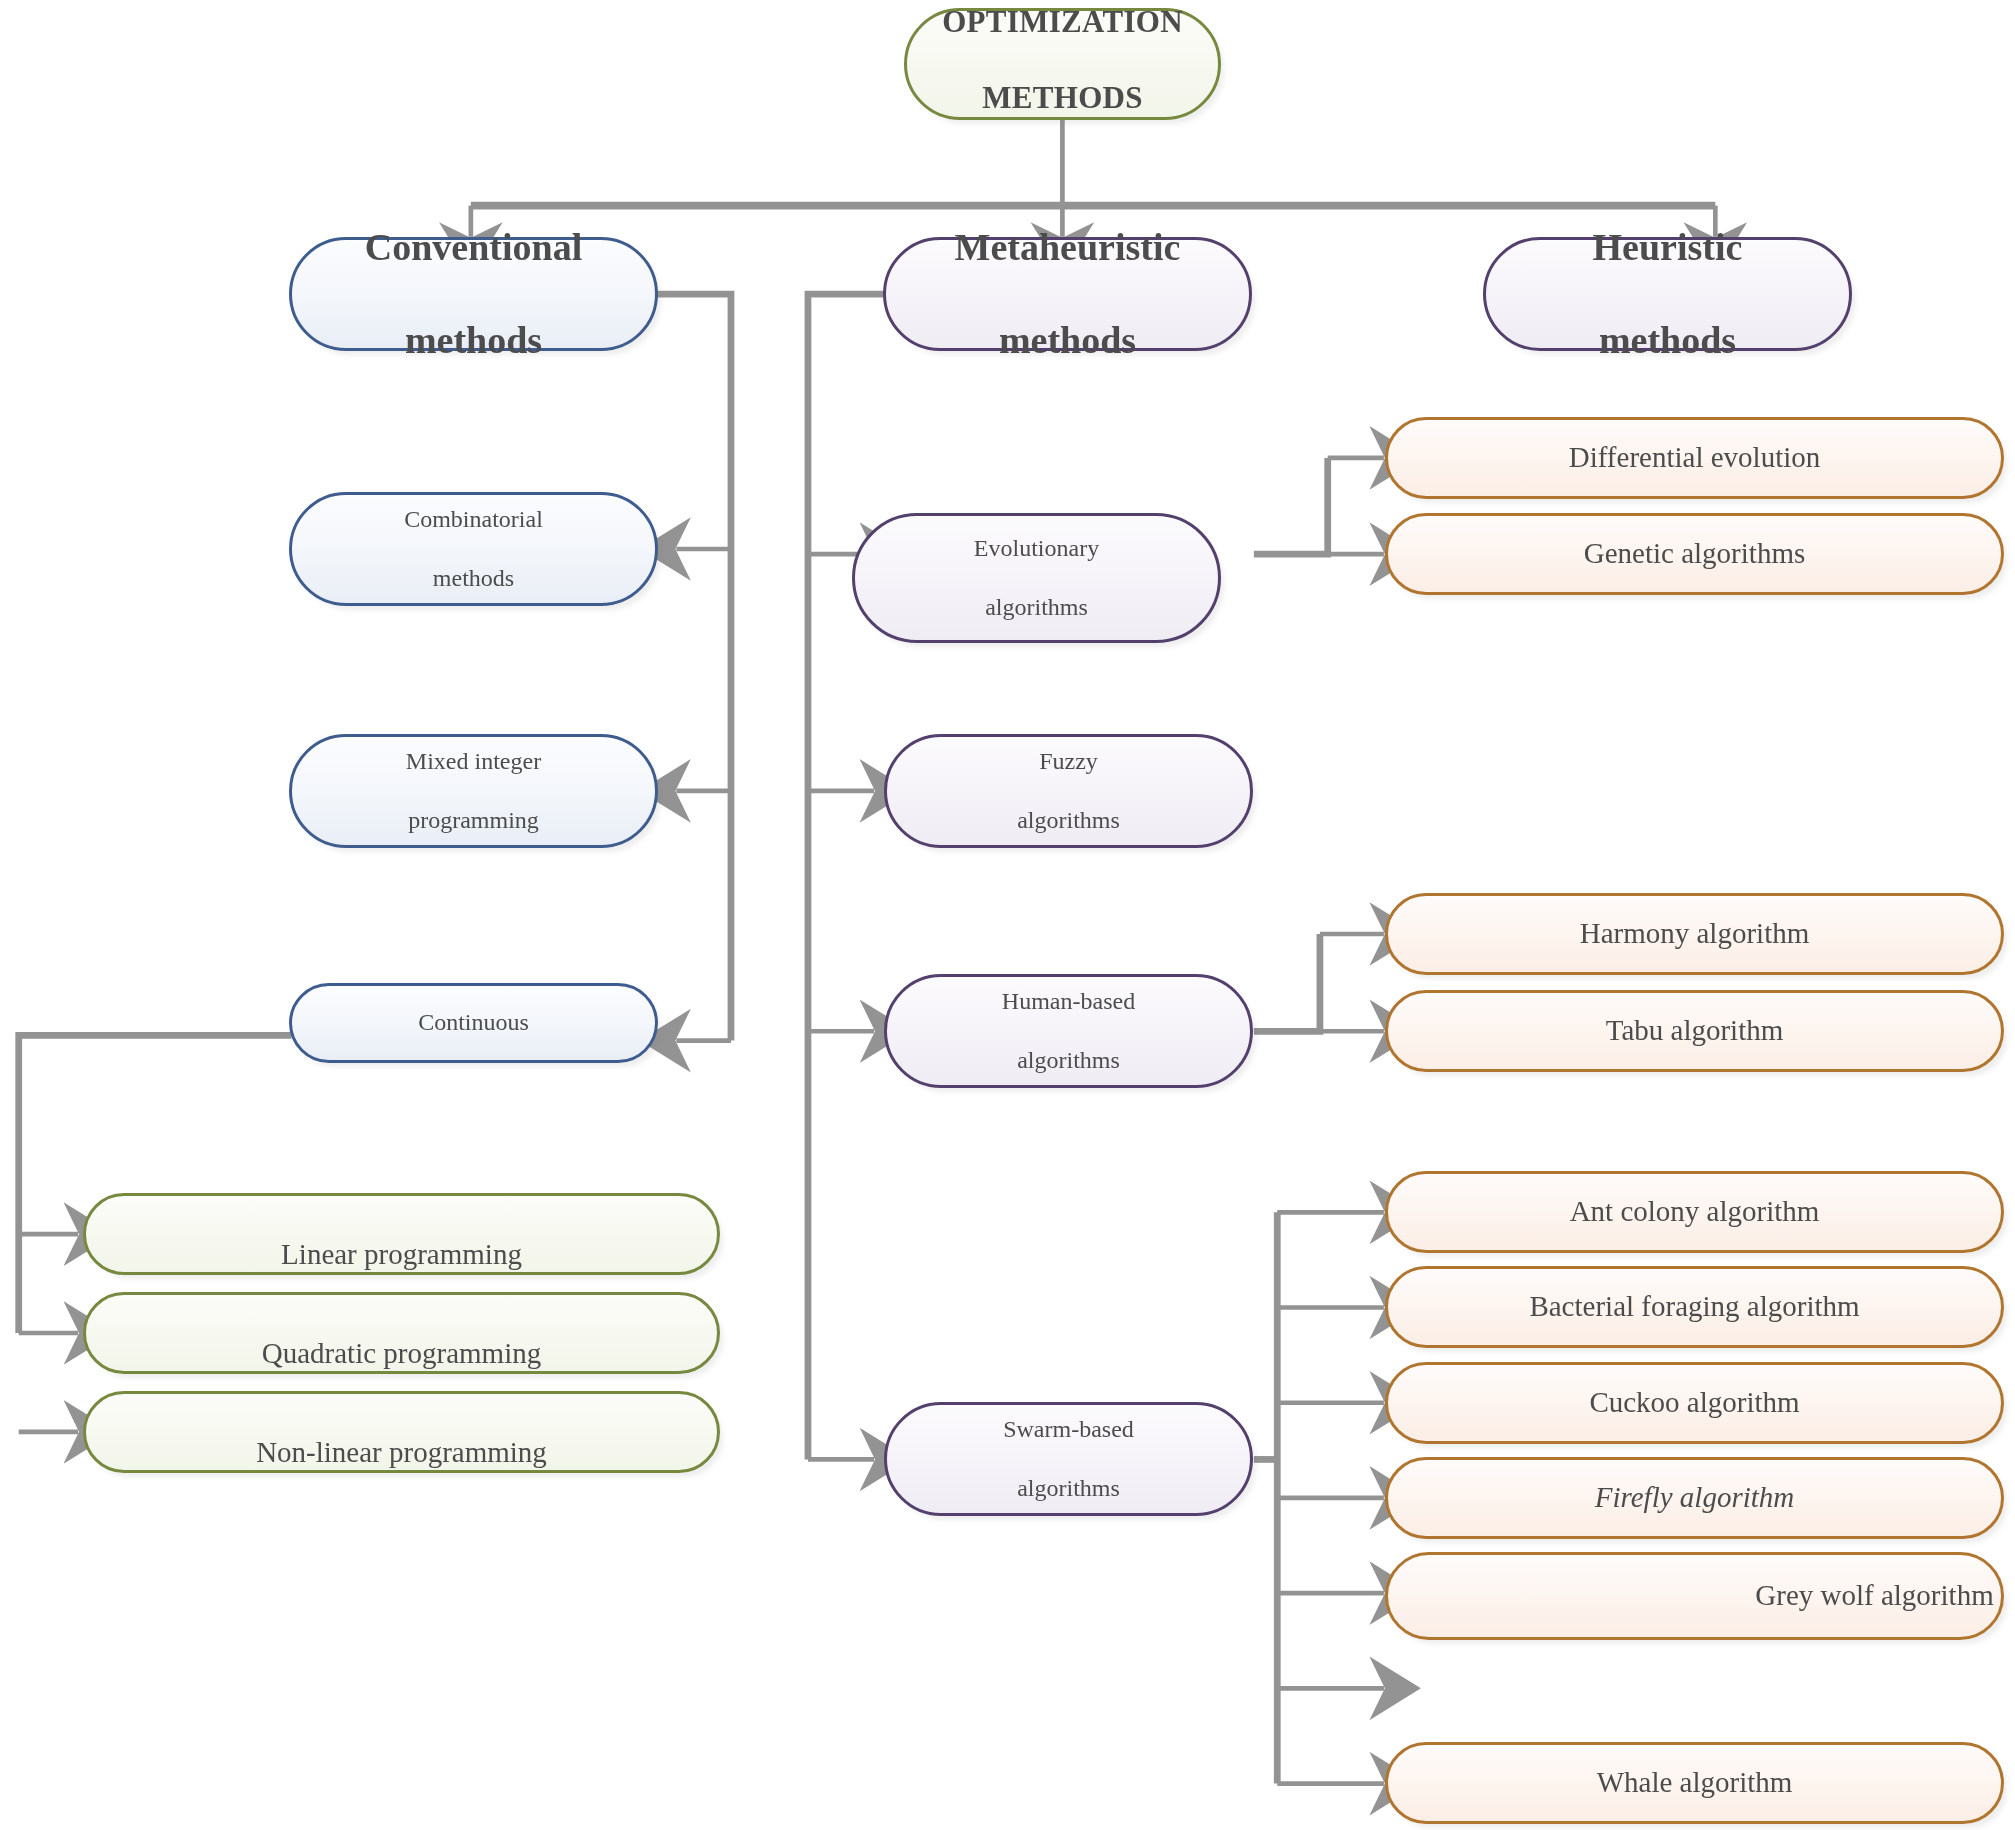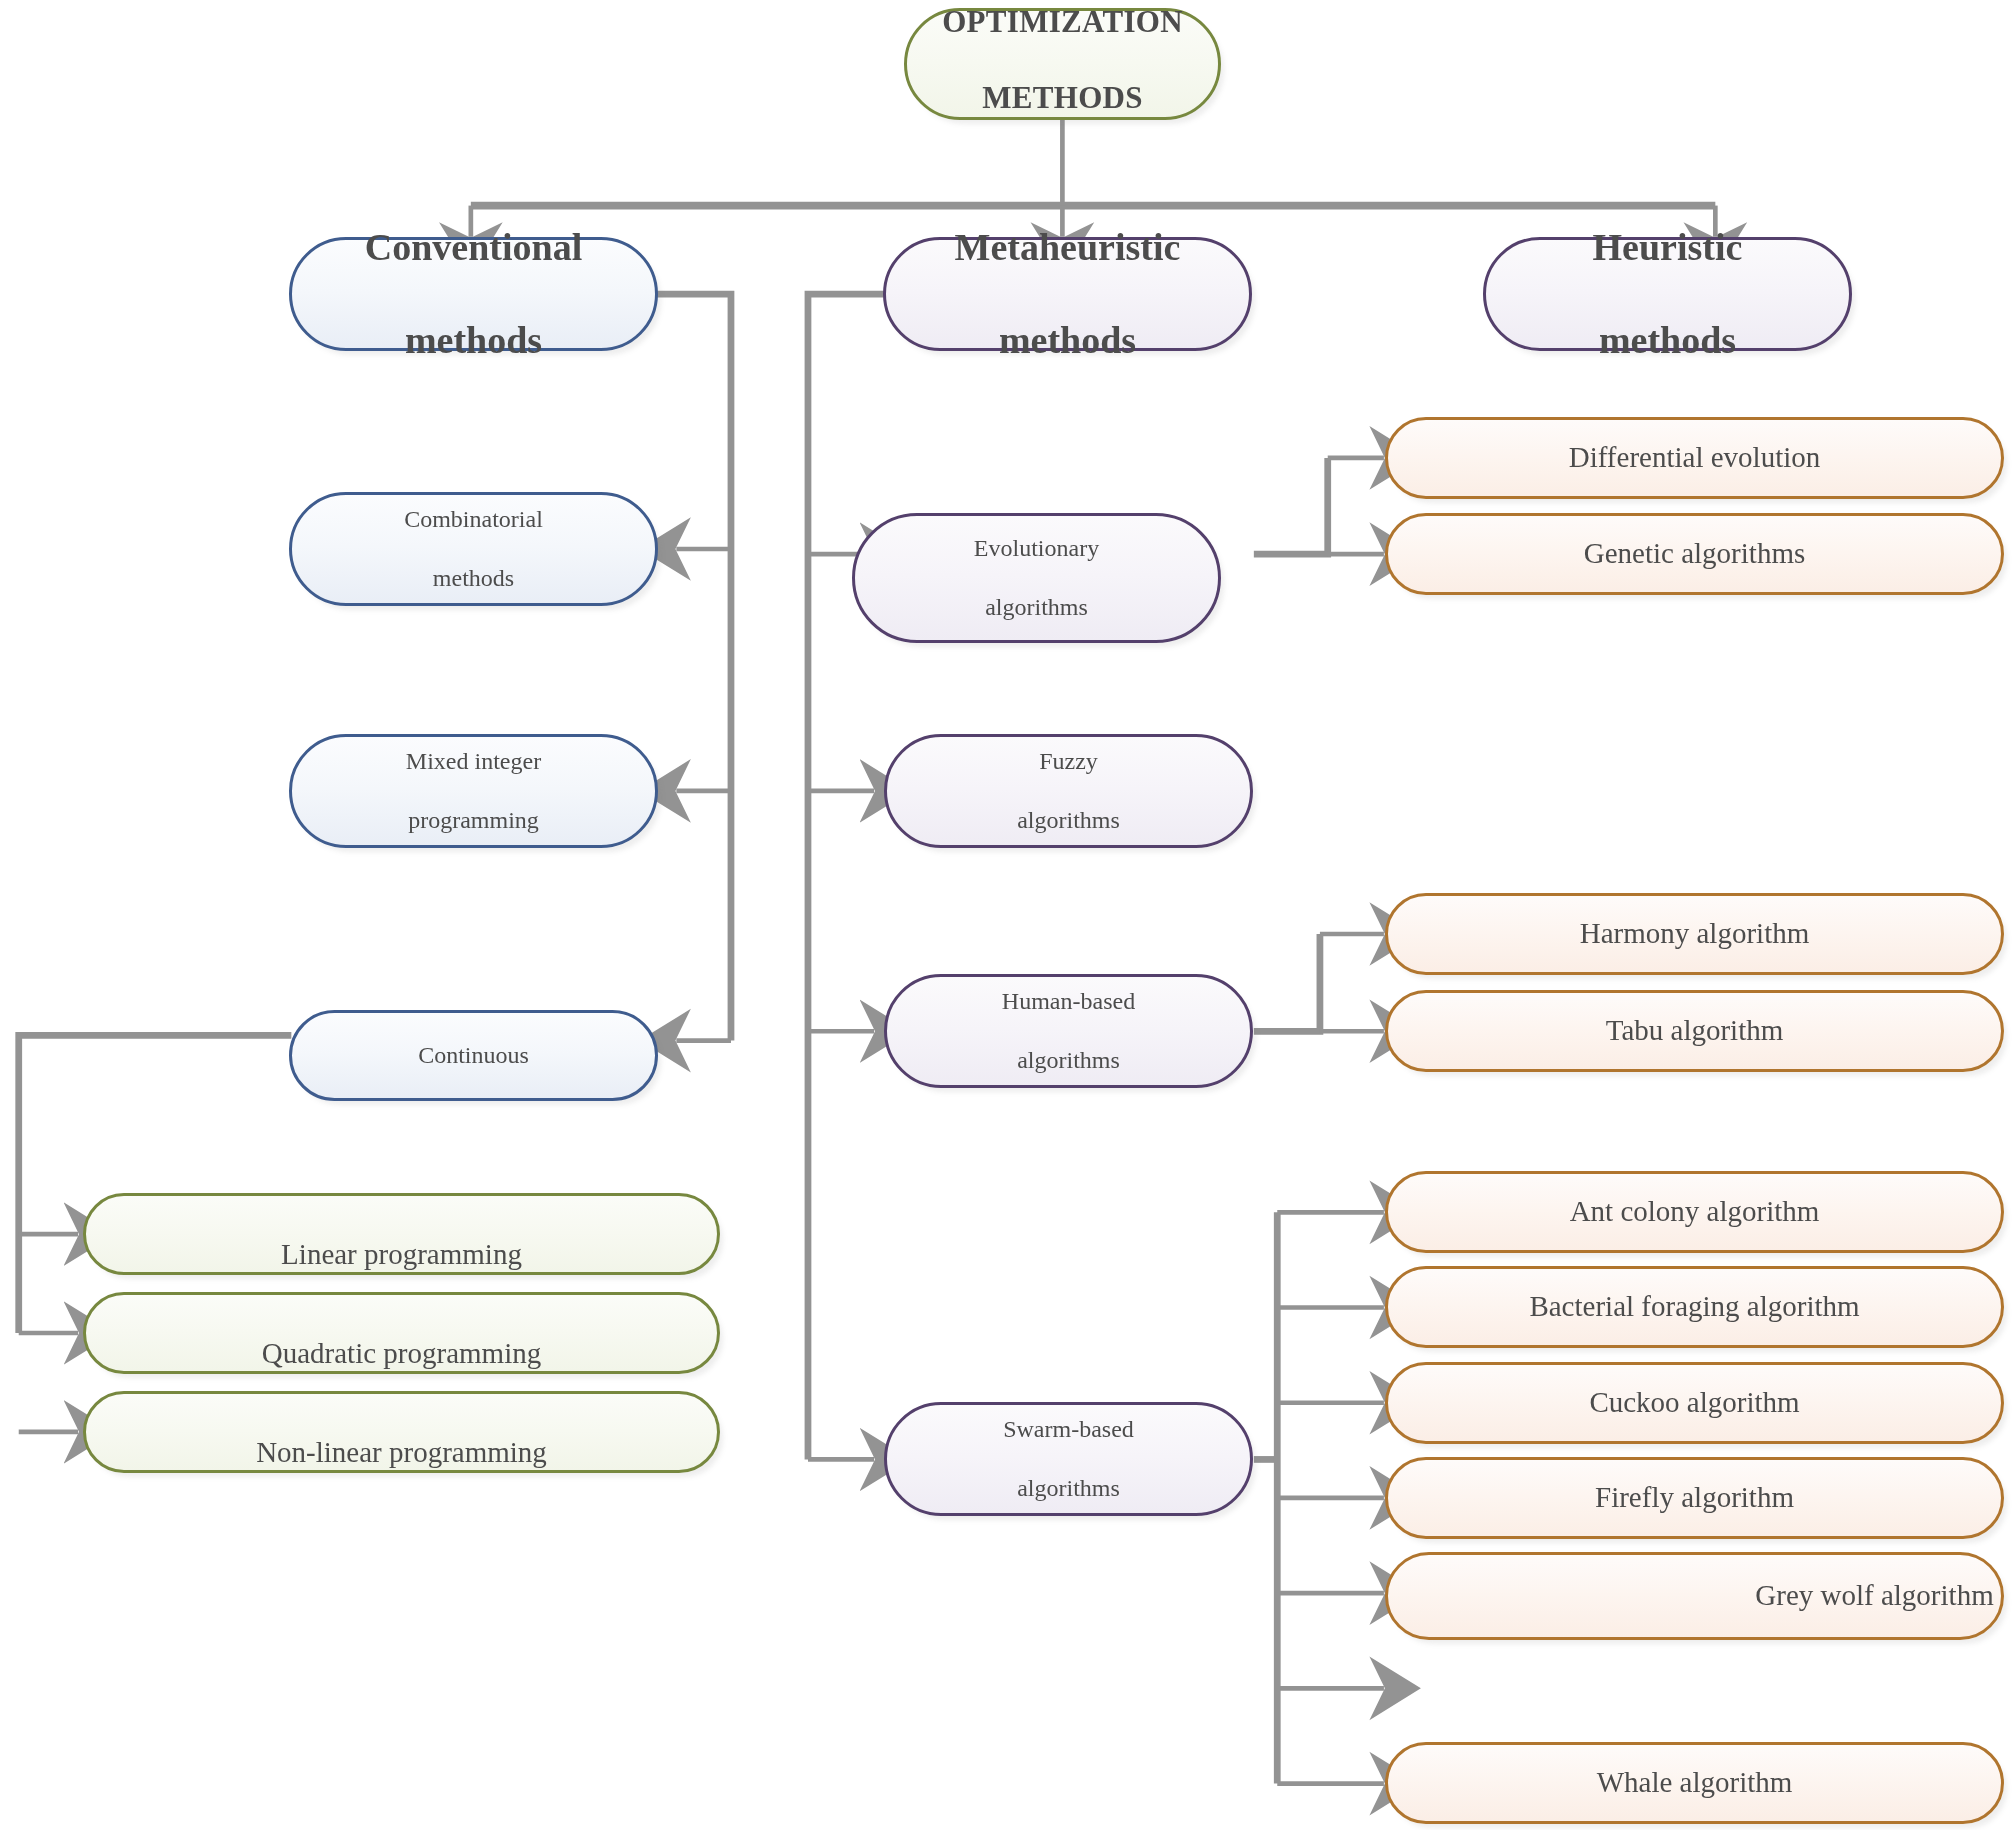--- a/index.html
+++ b/index.html
@@ -117,21 +117,21 @@
   </div>
 
   <div class="node n-blue lvl3" style="left:289px;top:492px;width:369px;height:114px;">
     <span><span>Combinatorial</span><br><span>methods</span></span>
   </div>
 
   <div class="node n-blue lvl3" style="left:289px;top:734px;width:369px;height:114px;">
     <span><span>Mixed integer</span><br><span>programming</span></span>
   </div>
 
-  <div class="node n-blue lvl3" style="left:289px;top:1010px;width:369px;height:91px;">
+  <div class="node n-blue lvl3" style="left:289px;top:983px;width:369px;height:80px;">
     <span>Continuous</span>
   </div>
 
   <div class="node n-green leaf" style="left:83px;top:1193px;width:637px;height:82px;">
     <span>Linear programming</span>
   </div>
   <div class="node n-green leaf" style="left:83px;top:1292px;width:637px;height:82px;">
     <span>Quadratic programming</span>
   </div>
   <div class="node n-green leaf" style="left:83px;top:1391px;width:637px;height:82px;">
@@ -170,21 +170,21 @@
 
   <div class="node n-orange leaf" style="left:1385px;top:1171px;width:619px;height:82px;">
     <span>Ant colony algorithm</span>
   </div>
   <div class="node n-orange leaf" style="left:1385px;top:1266px;width:619px;height:82px;text-align:center;">
     <span>Bacterial foraging algorithm</span>
   </div>
   <div class="node n-orange leaf" style="left:1385px;top:1362px;width:619px;height:82px;">
     <span>Cuckoo algorithm</span>
   </div>
-  <div class="node n-orange leaf" style="left:1385px;top:1457px;width:619px;height:82px;">
+  <div class="node n-orange leaf" style="left:1385px;top:1457px;width:619px;height:82px;font-style:italic;">
     <span>Firefly algorithm</span>
   </div>
   <div class="node n-orange leaf" style="left:1385px;top:1552px;width:619px;height:88px;justify-content:flex-end;">
     <span>Grey wolf algorithm</span>
   </div>
   <div class="node n-orange leaf" style="left:1385px;top:1742px;width:619px;height:82px;">
     <span>Whale algorithm</span>
   </div>
 
 </div>

